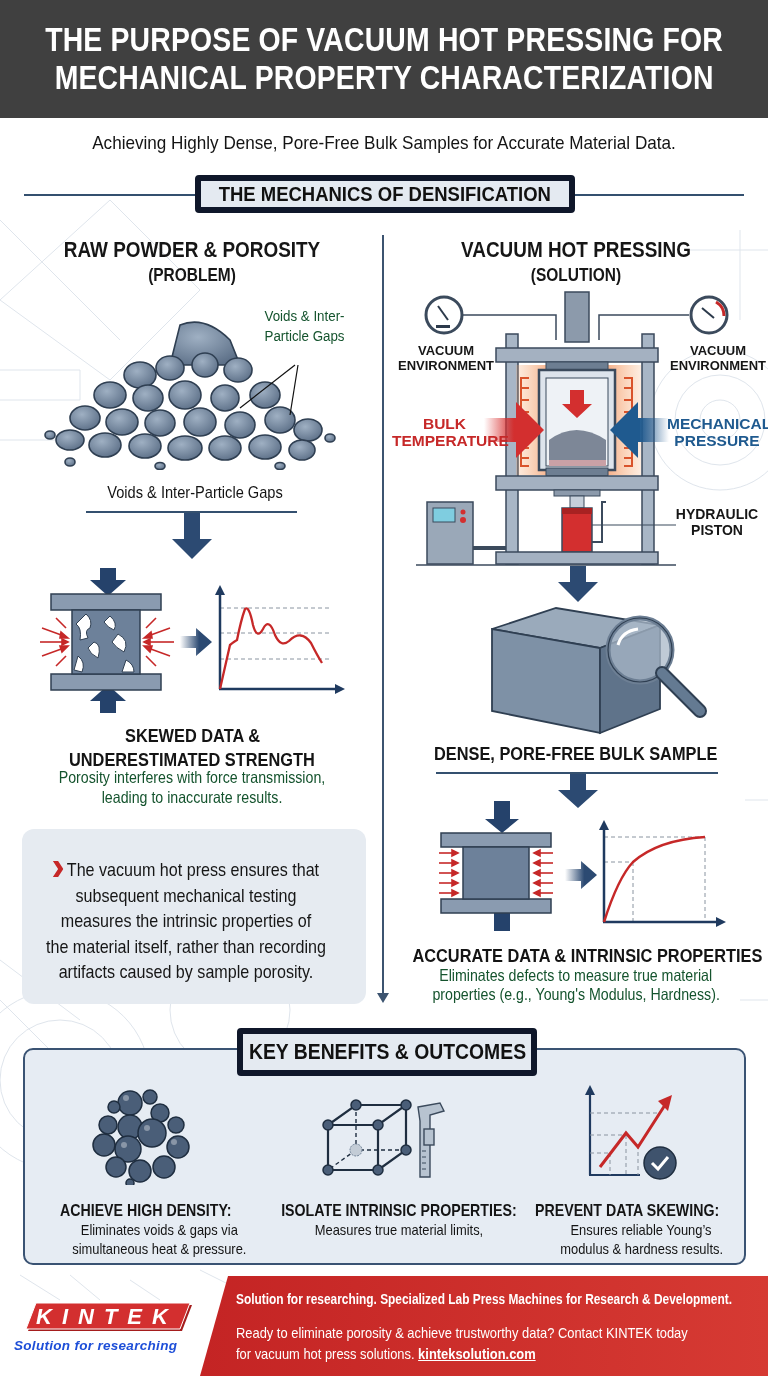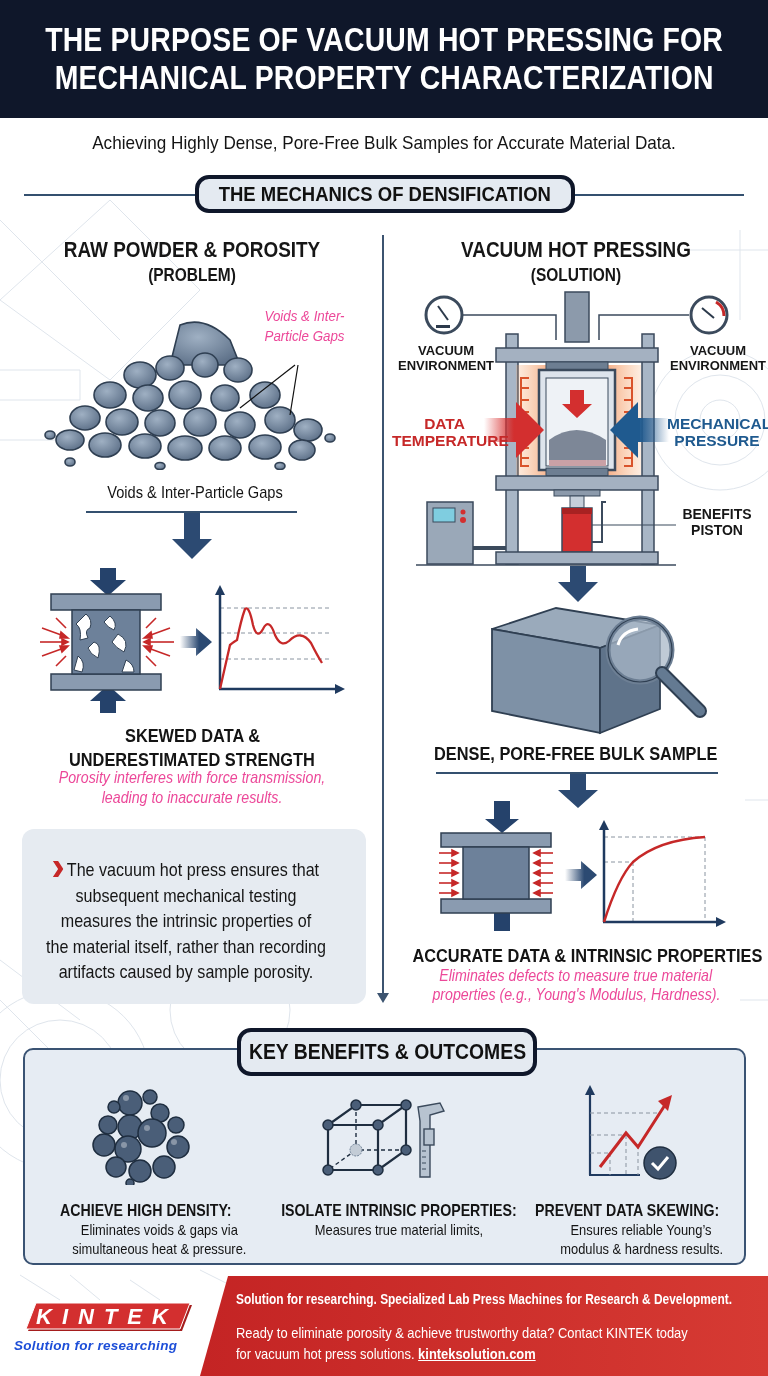--- a/index.html
+++ b/index.html
@@ -2,38 +2,38 @@
 <html><head>
 <meta charset="utf-8">
 <style>
   * { box-sizing: border-box; margin: 0; padding: 0; }
   html, body { width: 768px; height: 1376px; overflow: hidden; background: #ffffff; }
   body { font-family: "Liberation Sans", "DejaVu Sans", sans-serif; color: #141414; position: relative; }
   .abs { position: absolute; }
   .bg-lines { position: absolute; left: 0; top: 0; width: 768px; height: 1376px; pointer-events: none; }
 
   
-  .header { position: absolute; left: 0; top: 0; width: 768px; height: 118px; background: #0f172a; display: flex; flex-direction: column; align-items: center; justify-content: center; }
+  .header { position: absolute; left: 0; top: 0; width: 768px; height: 118px; background: #404040; display: flex; flex-direction: column; align-items: center; justify-content: center; }
   .header .t { color: #ffffff; font-weight: 700; font-size: 33px; line-height: 38px; letter-spacing: 0.2px; transform: scaleX(0.86); white-space: nowrap; font-family: "Liberation Sans", sans-serif; }
   .subtitle { position: absolute; left: 0; top: 132px; width: 768px; text-align: center; font-size: 19px; color: #141414; transform: scaleX(0.9); }
 
   
   .section-line { position: absolute; height: 2px; background: #34506f; }
-  .tag { position: absolute; background: #e4eaf1; border: 4px solid #0f172a; border-radius: 14px; display: flex; align-items: center; justify-content: center; font-weight: 700; color: #111; }
+  .tag { position: absolute; background: #e4eaf1; border: 6px solid #0f172a; border-radius: 4px; display: flex; align-items: center; justify-content: center; font-weight: 700; color: #111; }
   .tag span { transform: scaleX(0.88); white-space: nowrap; }
 
   .col-title { position: absolute; text-align: center; font-weight: 700; color: #161616; }
   .col-title .l1 { font-size: 22px; line-height: 26px; transform: scaleX(0.86); white-space: nowrap; }
   .col-title .l2 { font-size: 18px; line-height: 24px; transform: scaleX(0.86); }
   .vline { position: absolute; left: 382px; top: 235px; width: 2px; height: 760px; background: #3c5470; }
   .vline-arrow { position: absolute; left: 377px; top: 993px; width: 0; height: 0; border-left: 6px solid transparent; border-right: 6px solid transparent; border-top: 10px solid #3c5470; }
 
   .caption { position: absolute; text-align: center; white-space: nowrap; }
   .bold-cap { font-weight: 700; font-size: 19px; line-height: 24px; color: #141414; }
-  .norm-cap { font-size: 16px; line-height: 20px; color: #ec4899; font-style: italic; }
+  .norm-cap { font-size: 16px; line-height: 20px; color: #14532d; }
   .squeeze { display: inline-block; transform: scaleX(0.86); }
 
   .callout { position: absolute; left: 22px; top: 829px; width: 344px; height: 175px; background: #e6ebf1; border-radius: 12px; }
   .callout-text { position: absolute; left: 0; top: 28px; width: 328px; text-align: center; font-size: 18.5px; line-height: 25.5px; color: #161616; }
   .callout-text .ln { display: block; white-space: nowrap; transform: scaleX(0.87); }
 
   .small-lbl { position: absolute; font-weight: 700; font-size: 13px; line-height: 15px; text-align: center; white-space: nowrap; color: #161616; }
   .big-lbl { position: absolute; font-weight: 700; font-size: 15.5px; line-height: 17px; text-align: center; white-space: nowrap; }
 
   
@@ -316,29 +316,29 @@
 
 <div class="small-lbl" style="left:396px; top:343px; width:100px;">
   <div>VACUUM</div>
   <div>ENVIRONMENT</div>
 </div>
 <div class="small-lbl" style="left:668px; top:343px; width:100px;">
   <div>VACUUM</div>
   <div>ENVIRONMENT</div>
 </div>
 <div class="big-lbl" style="left:392px; top:415px; width:105px; color:#c62828;">
-  <div>DATA</div>
+  <div>BULK</div>
   <div>TEMPERATURE</div>
 </div>
 <div class="big-lbl" style="left:667px; top:415px; width:100px; color:#1f5a8f;">
   <div>MECHANICAL</div>
   <div>PRESSURE</div>
 </div>
 <div class="small-lbl" style="left:672px; top:506px; width:90px; font-size:14px; line-height:16px;">
-  <div>BENEFITS</div>
+  <div>HYDRAULIC</div>
   <div>PISTON</div>
 </div>
 
 <svg class="abs" style="left:558px; top:566px;" width="40" height="36" viewBox="0 0 40 36">
   <path d="M12 0 H28 V16 H40 L20 36 L0 16 H12 Z" fill="#2c4a72"></path>
 </svg>
 
 <svg class="abs" style="left:490px; top:605px;" width="235" height="130" viewBox="0 0 235 130">
   <path d="M2 24 L66 3 L170 20 L110 43 Z" fill="#9aaabb" stroke="#2f3f52" stroke-width="1.8"></path>
   <path d="M2 24 L110 43 L110 128 L2 106 Z" fill="#7e91a6" stroke="#2f3f52" stroke-width="1.8"></path>

